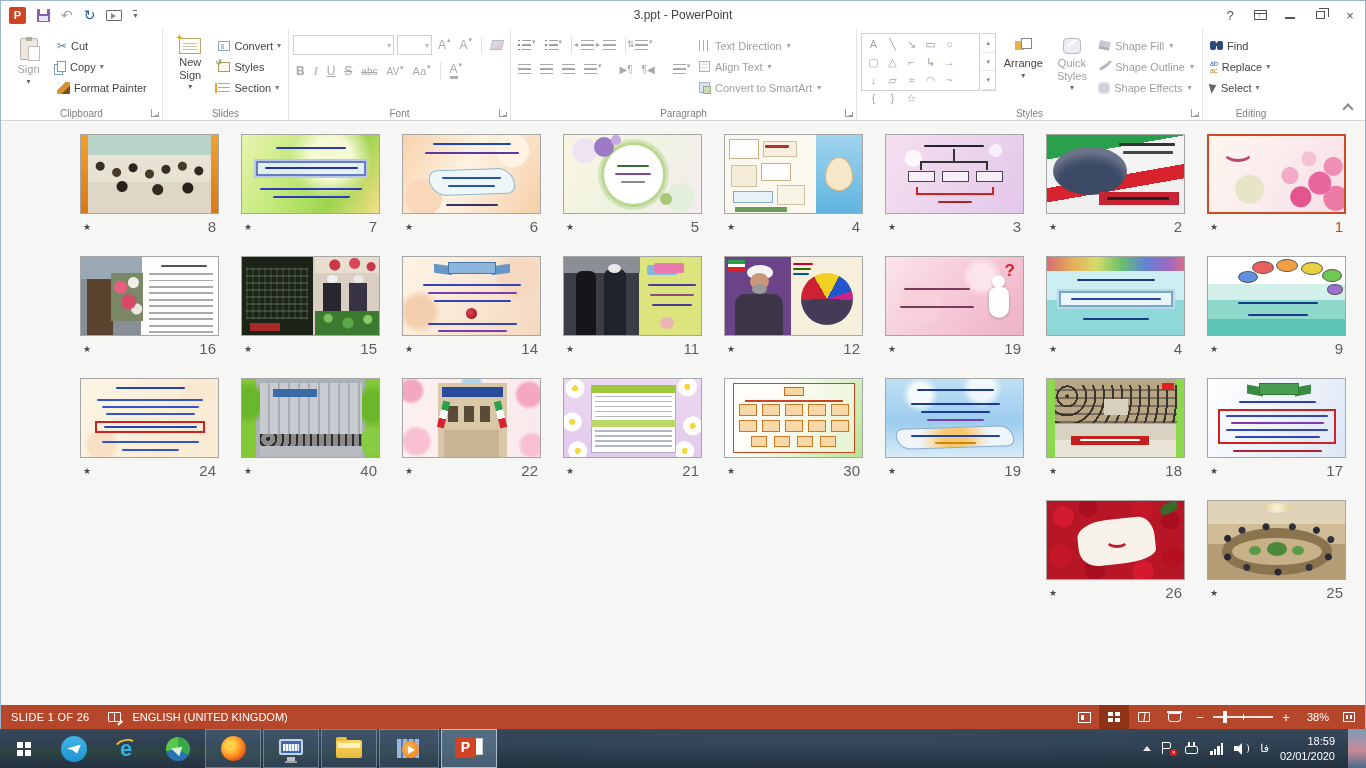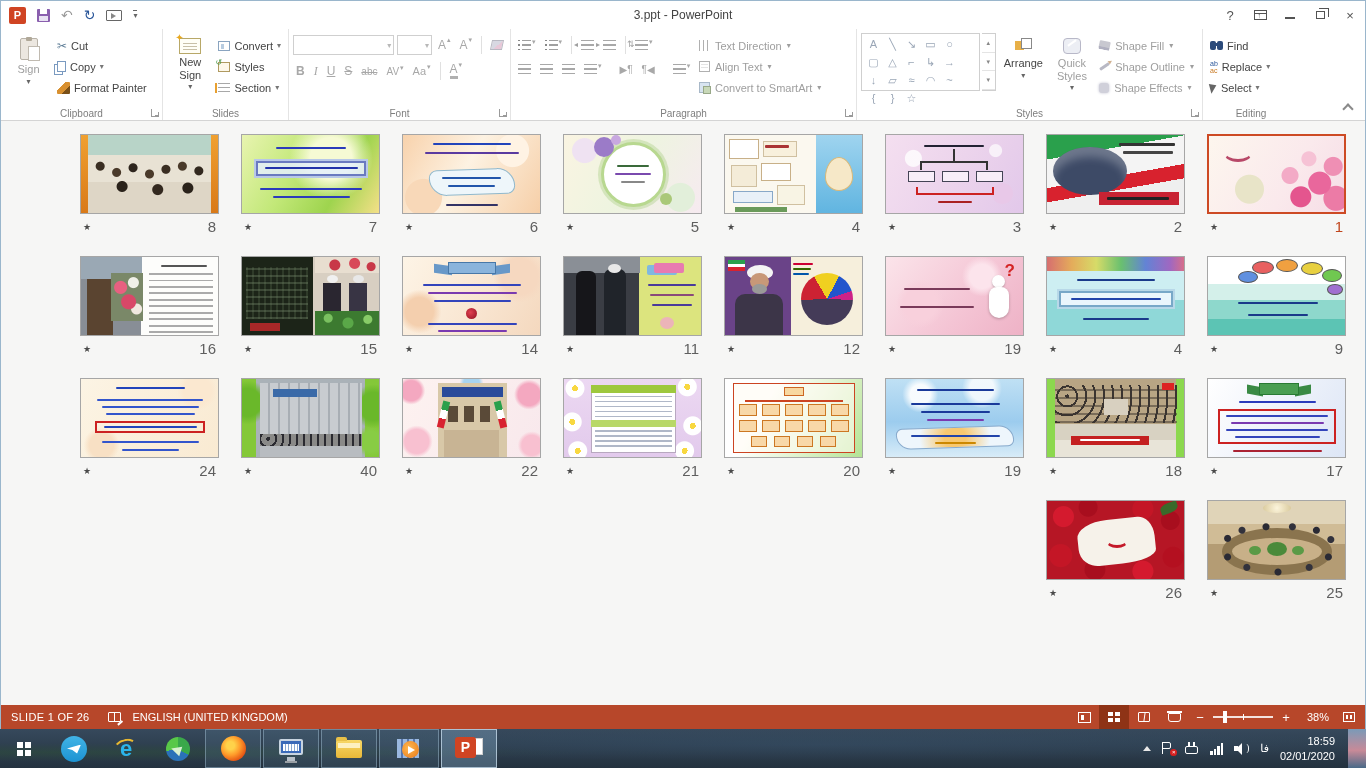--- a/index.html
+++ b/index.html
@@ -792,21 +792,21 @@
           <i class="bx" style="left:60px;top:41px;width:18px;height:12px;border-color:#cc7722;background:#f8d8a8"></i>
           <i class="bx" style="left:83px;top:41px;width:18px;height:12px;border-color:#cc7722;background:#f8d8a8"></i>
           <i class="bx" style="left:106px;top:41px;width:18px;height:12px;border-color:#cc7722;background:#f8d8a8"></i>
           <i class="bx" style="left:26px;top:57px;width:16px;height:11px;border-color:#cc7722;background:#f8d8a8"></i>
           <i class="bx" style="left:49px;top:57px;width:16px;height:11px;border-color:#cc7722;background:#f8d8a8"></i>
           <i class="bx" style="left:72px;top:57px;width:16px;height:11px;border-color:#cc7722;background:#f8d8a8"></i>
           <i class="bx" style="left:95px;top:57px;width:16px;height:11px;border-color:#cc7722;background:#f8d8a8"></i>
         </div>
         <div class="foot">
           <span class="star">★</span>
-          <span class="num">20</span>
+          <span class="num">30</span>
         </div>
       </div>
       <div class="cell">
         <div class="thumb s21">
           <i style="left:27px;top:6px;width:85px;height:68px;background:#fff;border:1px solid #b8a8c0"></i>
           <i style="left:27px;top:6px;width:85px;height:8px;background:#9ec83e"></i>
           <i style="left:27px;top:41px;width:85px;height:7px;background:#b8d868"></i>
           <i style="left:31px;top:17px;width:77px;height:21px;background:repeating-linear-gradient(180deg,#b0b8c8 0 1.5px,transparent 1.5px 5px)"></i>
           <i style="left:31px;top:51px;width:77px;height:19px;background:repeating-linear-gradient(180deg,#b0b8c8 0 1.5px,transparent 1.5px 5px)"></i>
         </div>

